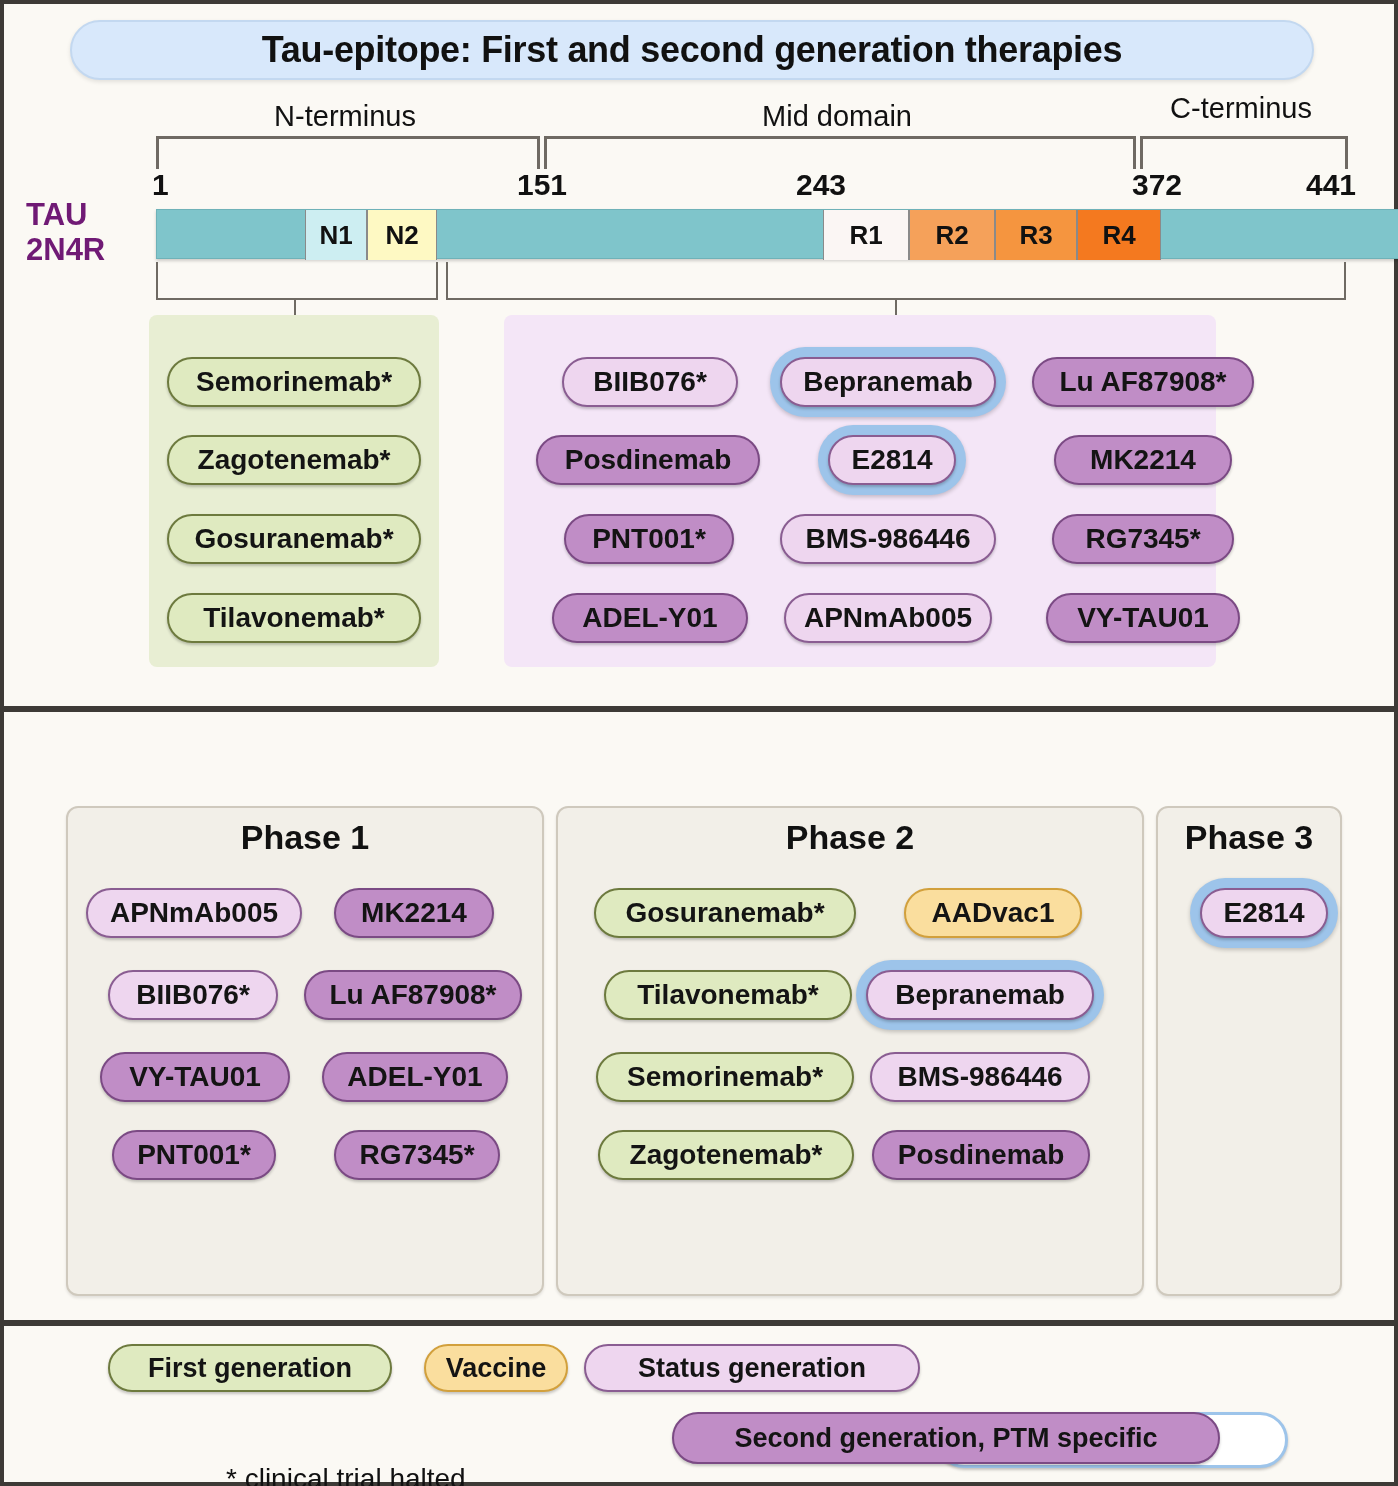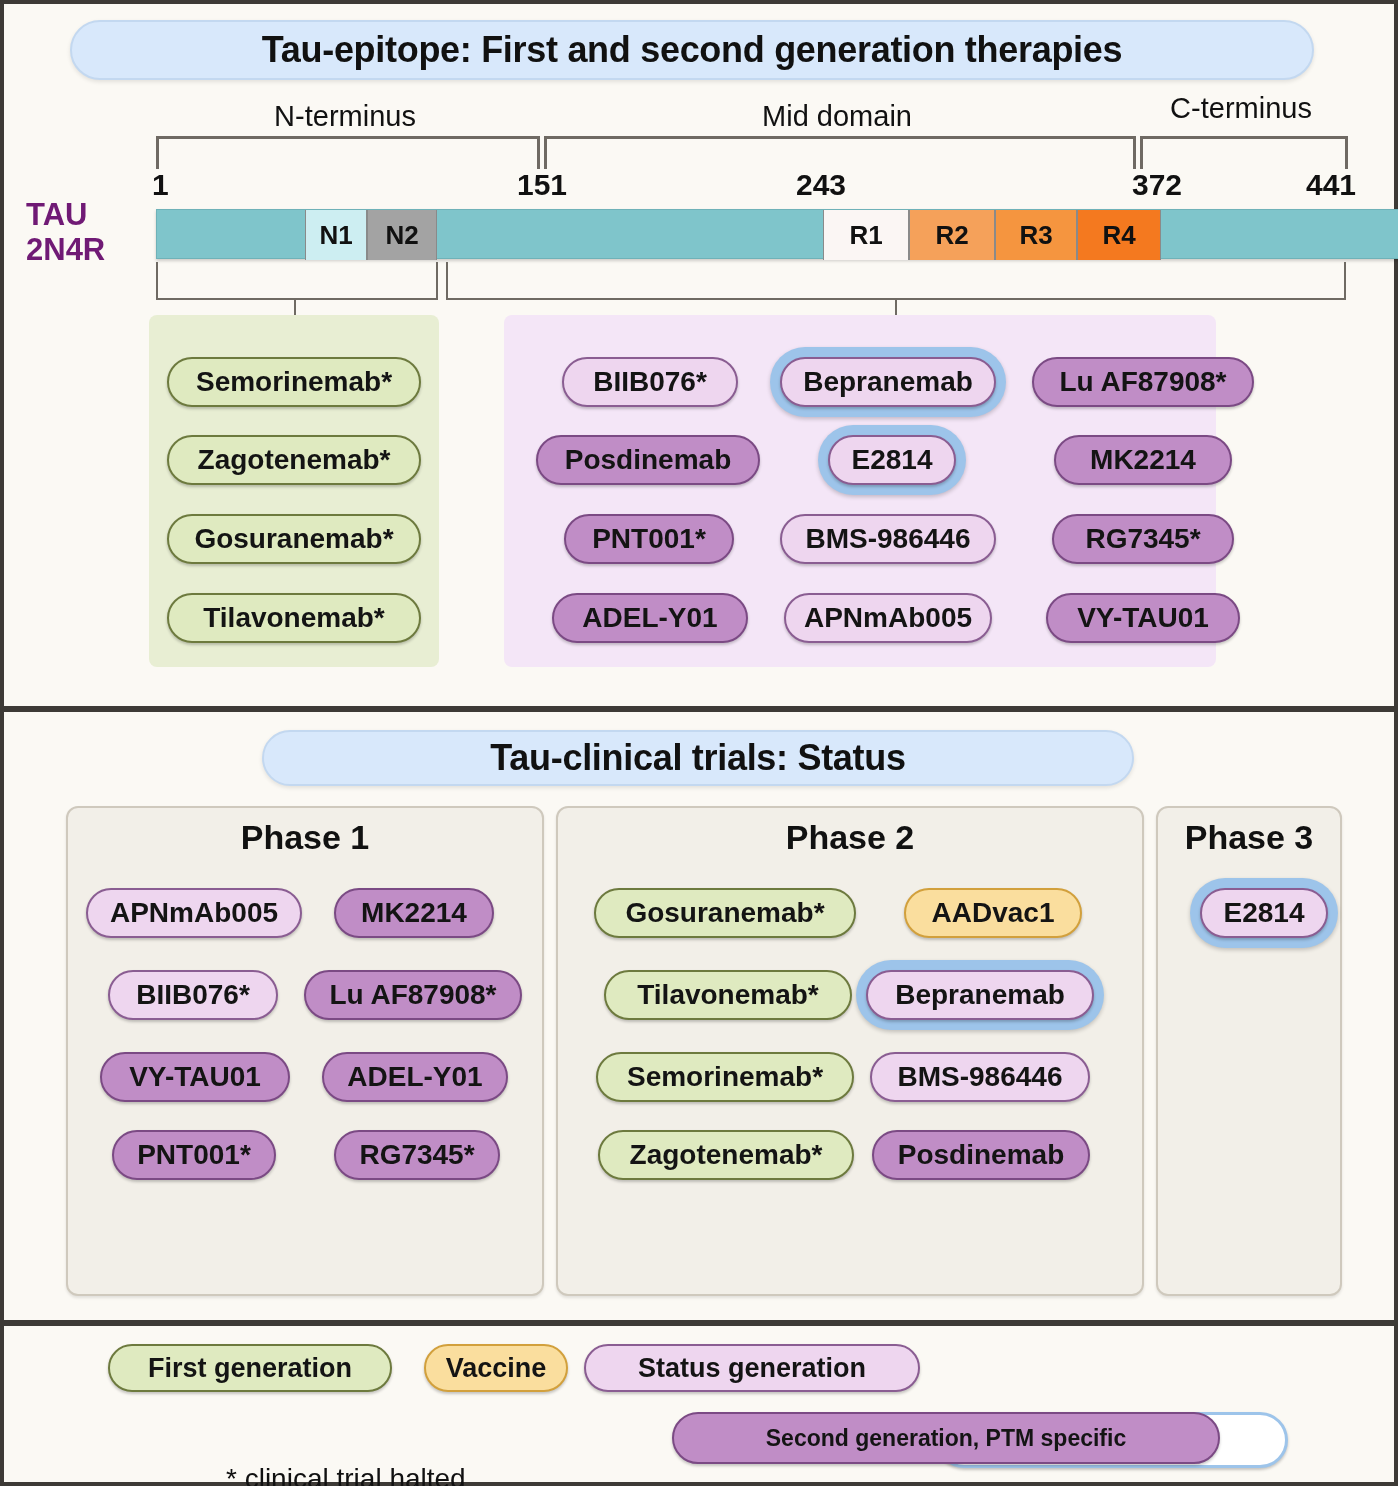--- a/index.html
+++ b/index.html
@@ -108,21 +108,21 @@
     <div class="tick-label" style="left:1128px;top:164px;">372</div>
     <div class="tick-label" style="left:1302px;top:164px;">441</div>
 
     <div id="tau-side-label">
       <div>TAU</div>
       <div>2N4R</div>
     </div>
 
     <div id="tau-bar">
       <div class="seg" style="left:148px;width:62px;background:#cdeef2;">N1</div>
-      <div class="seg" style="left:210px;width:70px;background:#a3a3a3;">N2</div>
+      <div class="seg" style="left:210px;width:70px;background:#fef9c3;">N2</div>
       <div class="seg" style="left:666px;width:86px;background:#fbf6f4;">R1</div>
       <div class="seg" style="left:752px;width:86px;background:#f5a15a;">R2</div>
       <div class="seg" style="left:838px;width:82px;background:#f5953f;">R3</div>
       <div class="seg" style="left:920px;width:84px;background:#f4791f;">R4</div>
     </div>
 
     <div class="brk-bot" style="left:152px;top:258px;width:278px;"></div>
     <div class="stem" style="left:290px;top:294px;height:24px;"></div>
 
     <div class="brk-bot" style="left:442px;top:258px;width:896px;"></div>
@@ -153,21 +153,20 @@
 
       <div class="pill ptm" style="left:528px;top:42px;width:222px;height:50px;font-size:28px;">Lu AF87908*</div>
       <div class="pill ptm" style="left:550px;top:120px;width:178px;height:50px;font-size:28px;">MK2214</div>
       <div class="pill ptm" style="left:548px;top:199px;width:182px;height:50px;font-size:28px;">RG7345*</div>
       <div class="pill ptm" style="left:542px;top:278px;width:194px;height:50px;font-size:28px;">VY-TAU01</div>
     </div>
   </div>
 
   <div class="panel" id="panel-status"></div>
 
-  <div class="banner" id="status-banner">Tau-clinical trials: Status</div>
 
   <div class="phasebox" id="phase1-box"></div>
   <div class="phase-title" style="left:62px;top:814px;width:478px;">Phase 1</div>
   <div class="pill gen2" style="left:82px;top:884px;width:216px;height:50px;font-size:28px;">APNmAb005</div>
   <div class="pill gen2" style="left:104px;top:966px;width:170px;height:50px;font-size:28px;">BIIB076*</div>
   <div class="pill ptm" style="left:96px;top:1048px;width:190px;height:50px;font-size:28px;">VY-TAU01</div>
   <div class="pill ptm" style="left:108px;top:1126px;width:164px;height:50px;font-size:28px;">PNT001*</div>
 
   <div class="pill ptm" style="left:330px;top:884px;width:160px;height:50px;font-size:28px;">MK2214</div>
   <div class="pill ptm" style="left:300px;top:966px;width:218px;height:50px;font-size:28px;">Lu AF87908*</div>
@@ -191,16 +190,16 @@
   <div class="phase-title" style="left:1152px;top:814px;width:186px;">Phase 3</div>
   <div class="halo" style="left:1186px;top:874px;width:148px;height:70px;"></div>
   <div class="pill gen2" style="left:1196px;top:884px;width:128px;height:50px;font-size:28px;">E2814</div>
 
   <div class="panel" id="panel-legend"></div>
 
   <div class="pill gen1" style="left:104px;top:1340px;width:284px;height:48px;font-size:27px;">First generation</div>
   <div class="pill vac" style="left:420px;top:1340px;width:144px;height:48px;font-size:27px;">Vaccine</div>
   <div class="pill gen2" style="left:580px;top:1340px;width:336px;height:48px;font-size:27px;">Status generation</div>
   <div class="pill plain" style="left:932px;top:1408px;width:352px;height:56px;font-size:22px;">Discussed in paper</div>
-  <div class="pill ptm" style="left:668px;top:1408px;width:548px;height:52px;font-size:23px;">Second generation, PTM specific</div>
+  <div class="pill ptm" style="left:668px;top:1408px;width:548px;height:52px;font-size:27px;">Second generation, PTM specific</div>
   <div id="legend-note">* clinical trial halted</div>
 
 </div>
 
 </body></html>

